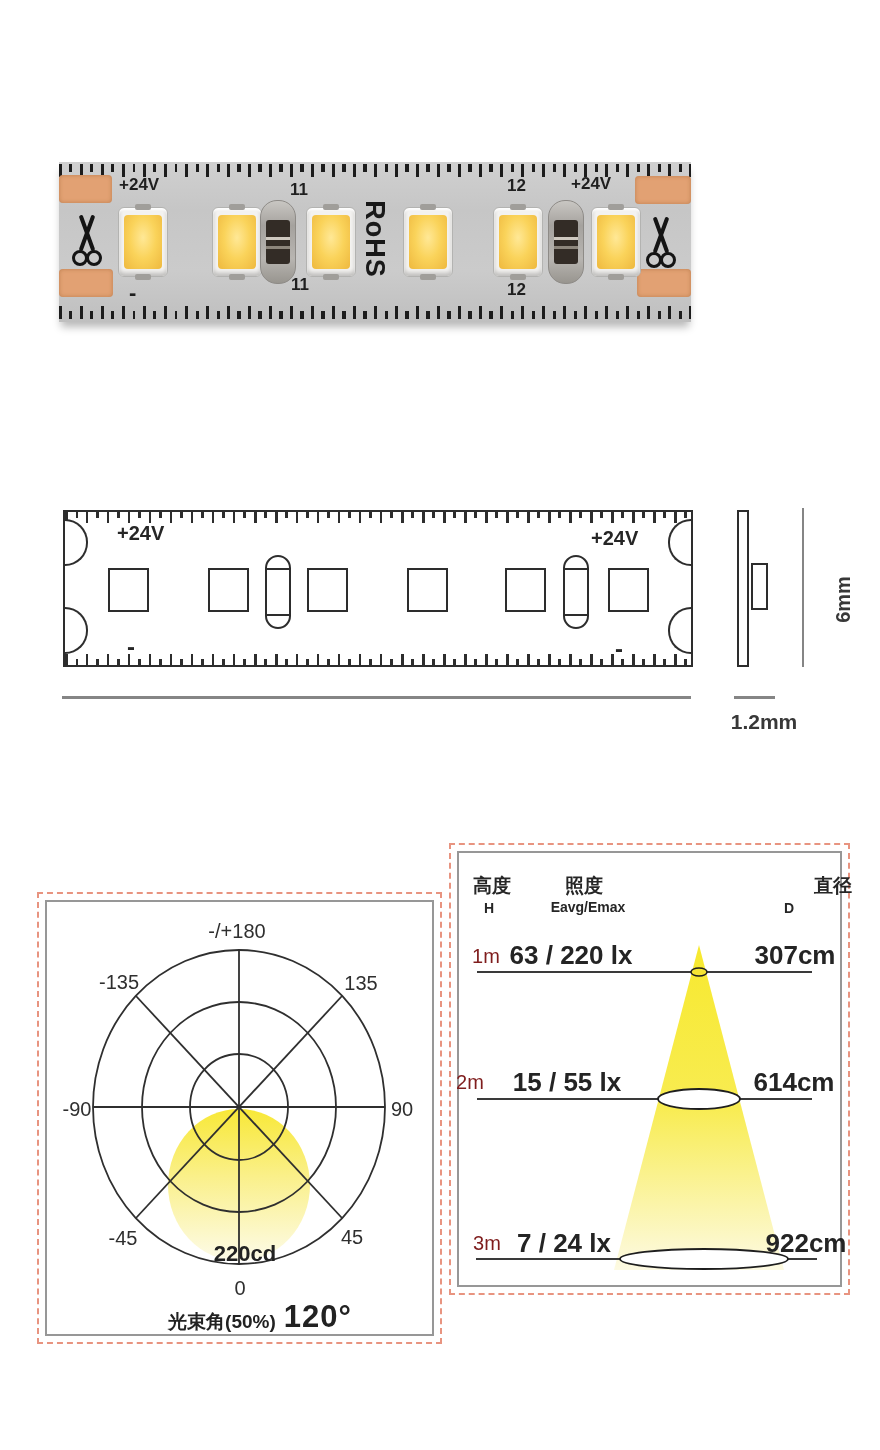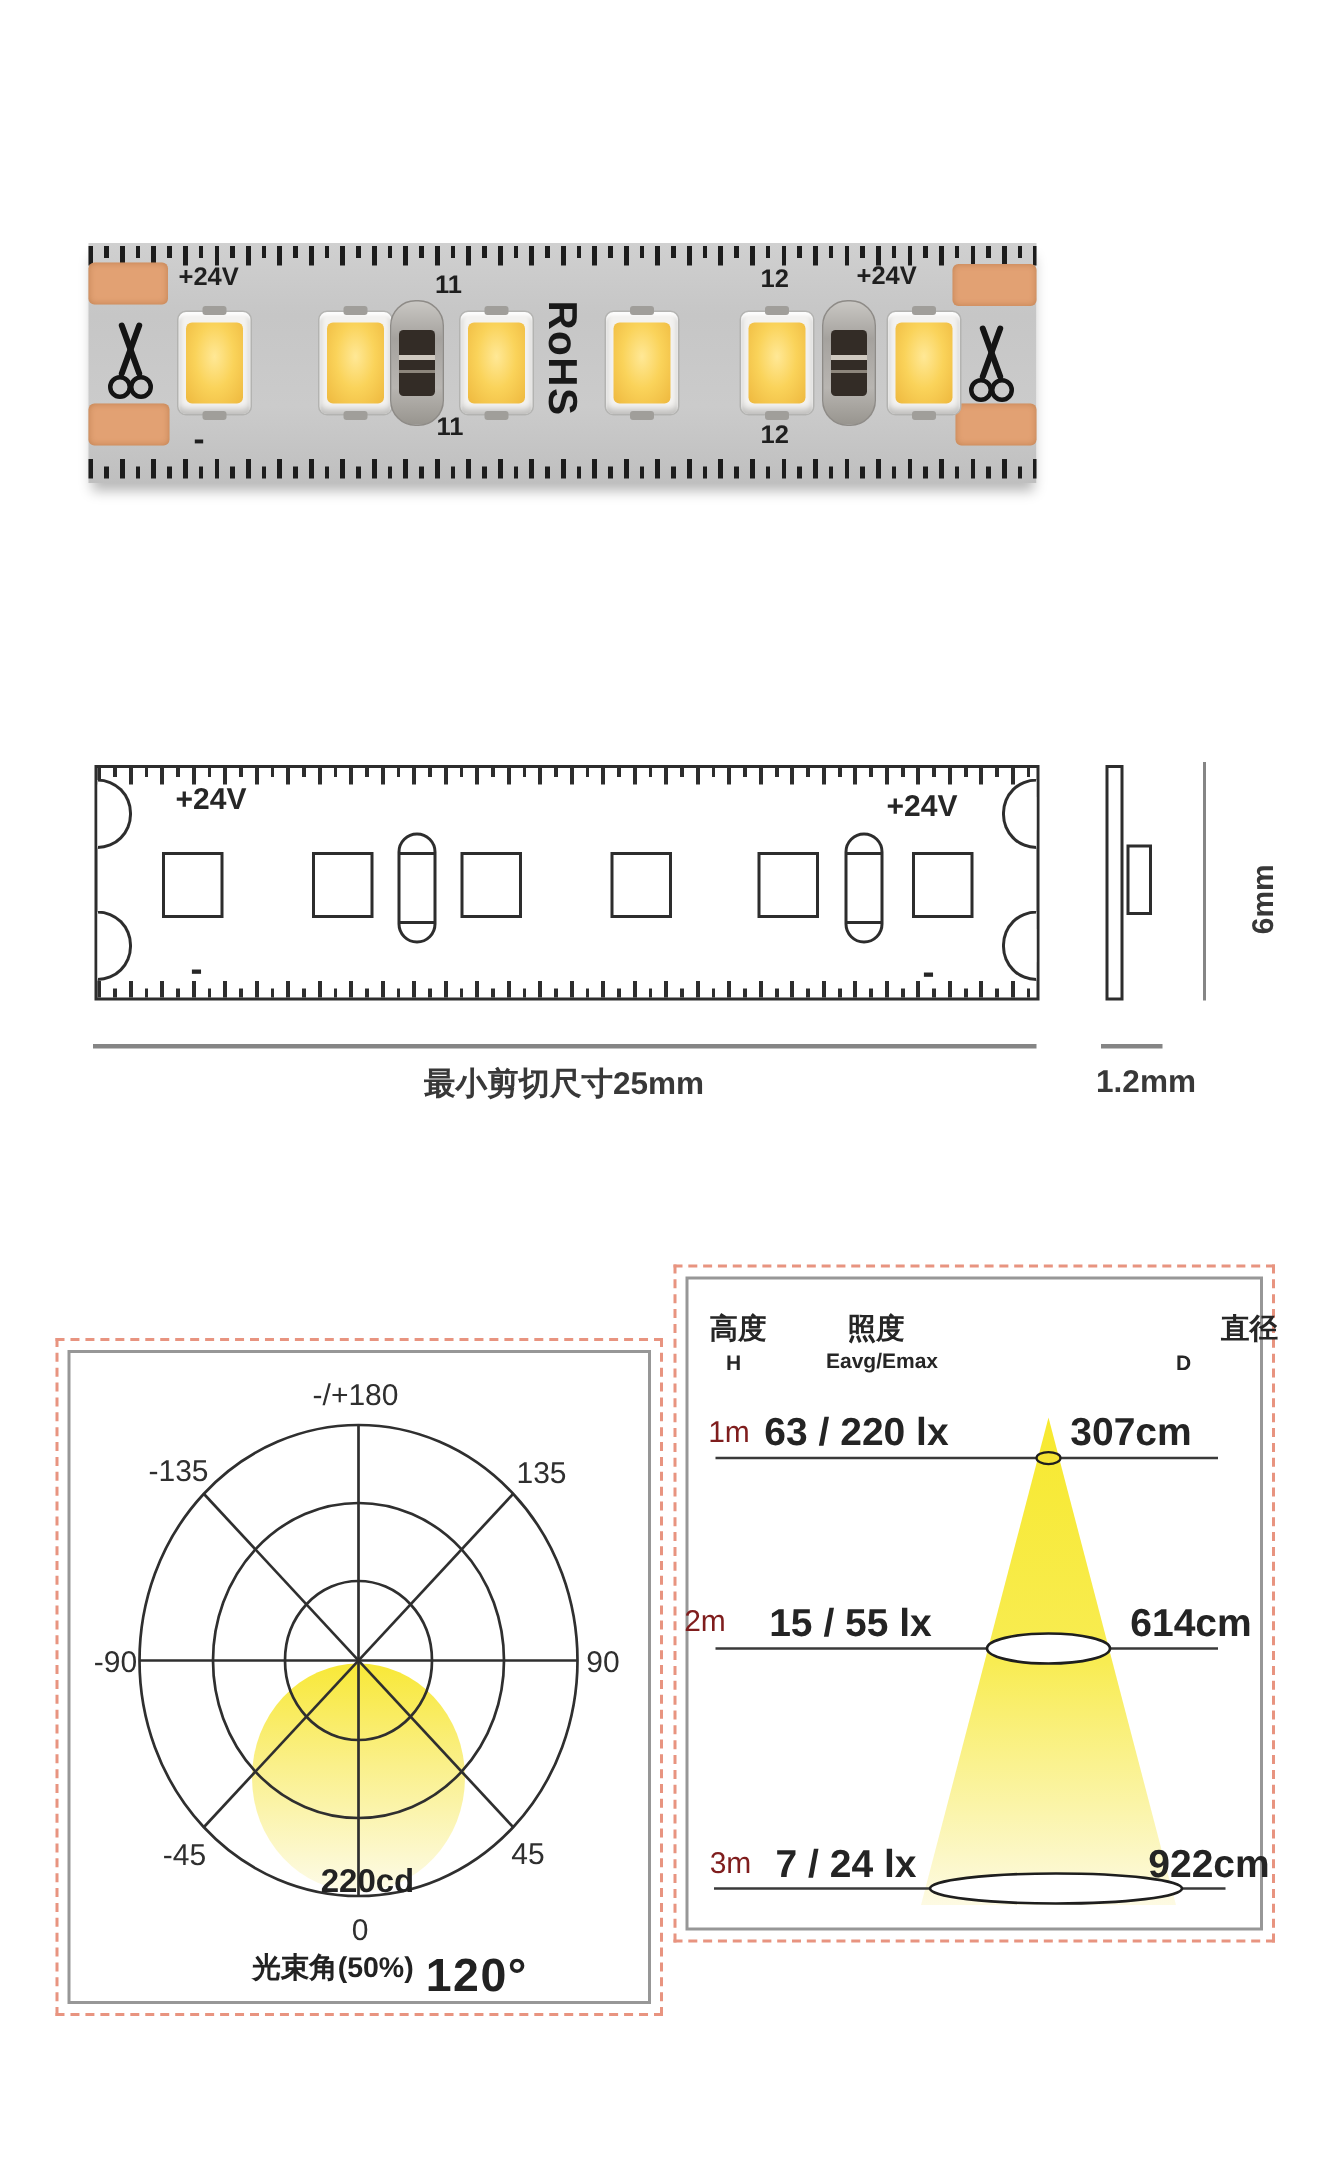--- a/index.html
+++ b/index.html
@@ -63,21 +63,21 @@
   .side-led{left:751px;top:563px;width:17px;height:47px;border:2.5px solid #2d2d2d;box-sizing:border-box;background:#fff;}
   .dimline{background:#858585;}
   .dim-text{font-weight:bold;font-size:21px;color:#383838;}
   .v-text{transform:rotate(-90deg);font-weight:bold;font-size:20px;color:#383838;}
 
   
   .panel{position:absolute;border:2.5px dashed #e89480;box-sizing:border-box;background:#fff;}
   .panel-in{position:absolute;inset:6px;border:2px solid #979797;background:#fff;}
   .angle{font-size:20px;color:#2f2f2f;}
   .bold22{font-weight:bold;font-size:22px;color:#222;}
-  .beam{display:flex;align-items:flex-start;gap:8px;}
+  .beam{display:flex;align-items:flex-end;gap:8px;}
   .beam .bl{font-weight:bold;font-size:19px;color:#222;}
   .beam .bv{font-weight:bold;font-size:31px;color:#222;letter-spacing:1px;}
   .cjk{font-weight:bold;font-size:19px;color:#262626;}
   .sub{font-weight:bold;font-size:14px;color:#262626;}
   .rowh{font-size:20px;color:#7f1d1d;}
   .rowv{font-weight:bold;font-size:26px;color:#242424;}
 </style>
 </head>
 <body>
 
@@ -165,21 +165,20 @@
     <div class="draw-label" style="left:62px;top:121px;font-size:24px;">-</div>
     <div class="draw-label" style="left:550px;top:123px;font-size:24px;">-</div>
   </div>
 
   <div class="abs side"></div>
   <div class="abs side-led"></div>
   <div class="abs dimline" style="left:802px;top:508px;width:2px;height:159px;"></div>
   <div class="ctr v-text" style="left:820px;top:588px;">6mm</div>
 
   <div class="abs dimline" style="left:62px;top:696px;width:629px;height:2.5px;"></div>
-  <div class="ctr dim-text" style="left:376px;top:722px;">最小剪切尺寸25mm</div>
   <div class="abs dimline" style="left:734px;top:696px;width:41px;height:2.5px;"></div>
   <div class="ctr dim-text" style="left:764px;top:722px;">1.2mm</div>
 
   <div class="panel" style="left:37px;top:892px;width:405px;height:452px;">
     <div class="panel-in"></div>
 
     <svg class="abs" style="left:4px;top:6px;" width="396" height="440" viewBox="0 0 396 440">
       <defs>
         <linearGradient id="gBlob" x1="0" y1="0" x2="0" y2="1">
           <stop offset="0" stop-color="#f8e837"></stop>
@@ -239,21 +238,21 @@
 
   <div class="ctr cjk" style="left:492px;top:886px;">高度</div>
   <div class="ctr sub" style="left:489px;top:908px;">H</div>
   <div class="ctr cjk" style="left:584px;top:886px;">照度</div>
   <div class="ctr sub" style="left:588px;top:907px;">Eavg/Emax</div>
   <div class="ctr cjk" style="left:787px;top:886px;margin-left:46px;">直径</div>
   <div class="ctr sub" style="left:789px;top:908px;">D</div>
 
   <div class="ctr rowh" style="left:486px;top:956px;">1m</div>
   <div class="ctr rowv" style="left:571px;top:955px;">63 / 220 lx</div>
-  <div class="ctr rowv" style="left:754px;top:955px;text-align:right;">307cm</div>
+  <div class="ctr rowv" style="left:795px;top:955px;text-align:right;">307cm</div>
 
   <div class="ctr rowh" style="left:470px;top:1082px;">2m</div>
   <div class="ctr rowv" style="left:567px;top:1082px;">15 / 55 lx</div>
   <div class="ctr rowv" style="left:794px;top:1082px;">614cm</div>
 
   <div class="ctr rowh" style="left:487px;top:1243px;">3m</div>
   <div class="ctr rowv" style="left:564px;top:1243px;">7 / 24 lx</div>
   <div class="ctr rowv" style="left:806px;top:1243px;">922cm</div>
 
 </div>

